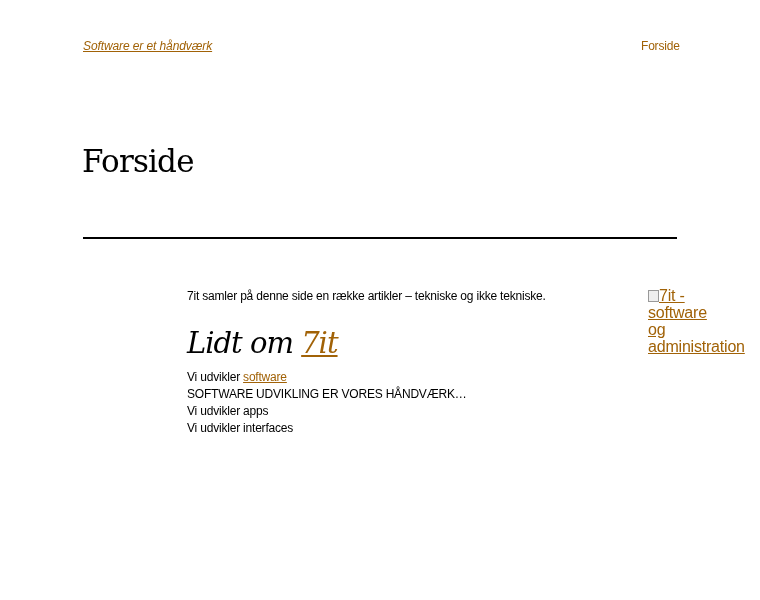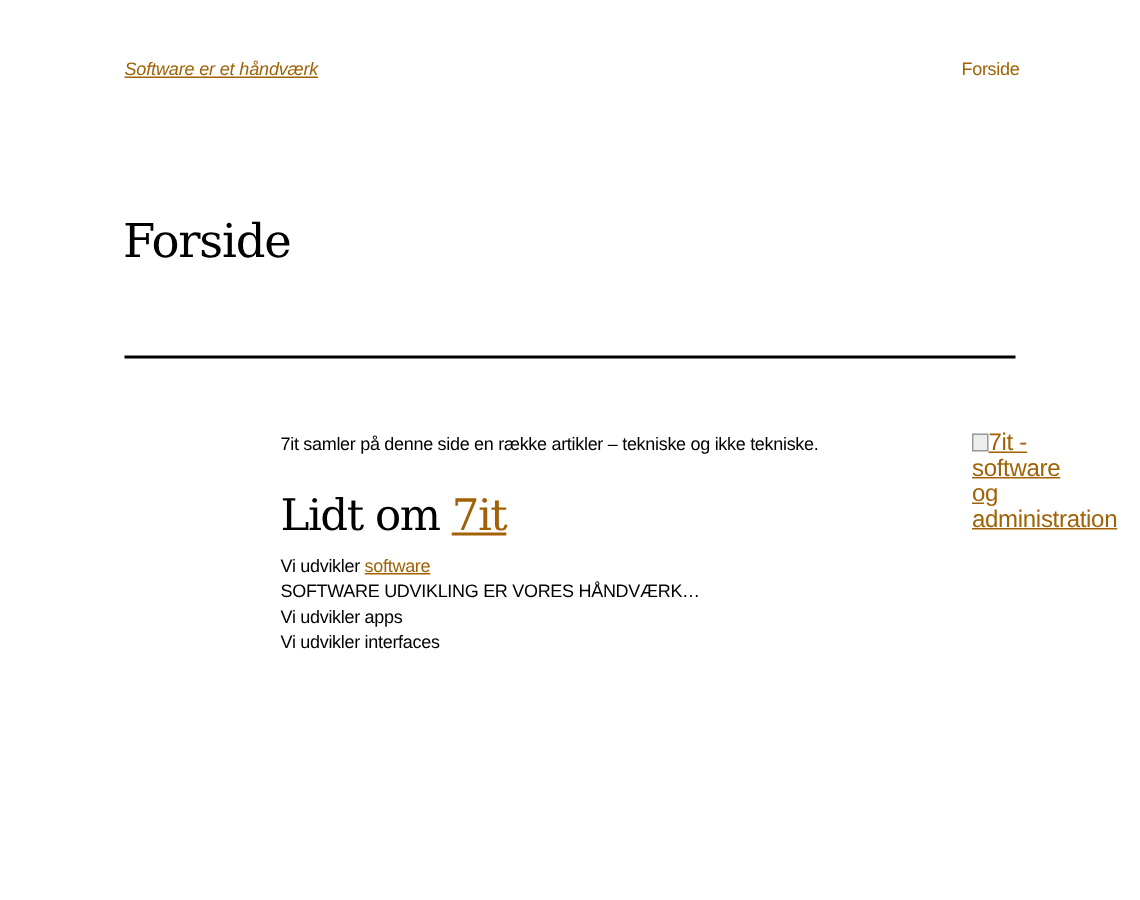--- a/index.html
+++ b/index.html
@@ -29,21 +29,21 @@
       width: 594px; height: 0; border-top: 2px solid #000;
     }
     .content {
       position: absolute; left: 187px; top: 288px; width: 390px;
       font-size: 12px; line-height: 17px; letter-spacing: -0.2px;
     }
     .content p { margin: 0 16px 16px 0; }
     .content h2 {
       font-family: "DejaVu Serif", "Liberation Serif", serif;
       font-weight: normal; font-size: 29px; letter-spacing: -1px;
-      margin: 20px 0 8px 0; line-height: 36px;
+      margin: 20px 0 8px 0; line-height: 36px; font-style: italic;
     }
     .content .list-line { display: block; }
     .sidebar {
       position: absolute; left: 648px; top: 287px; width: 80px;
       font-size: 16px; line-height: 17px; letter-spacing: -0.2px;
     }
     .img-icon {
       display: inline-block; width: 9px; height: 10px;
       border: 1px solid #999; background: #eee; vertical-align: -1px; margin-right: 0;
     }

